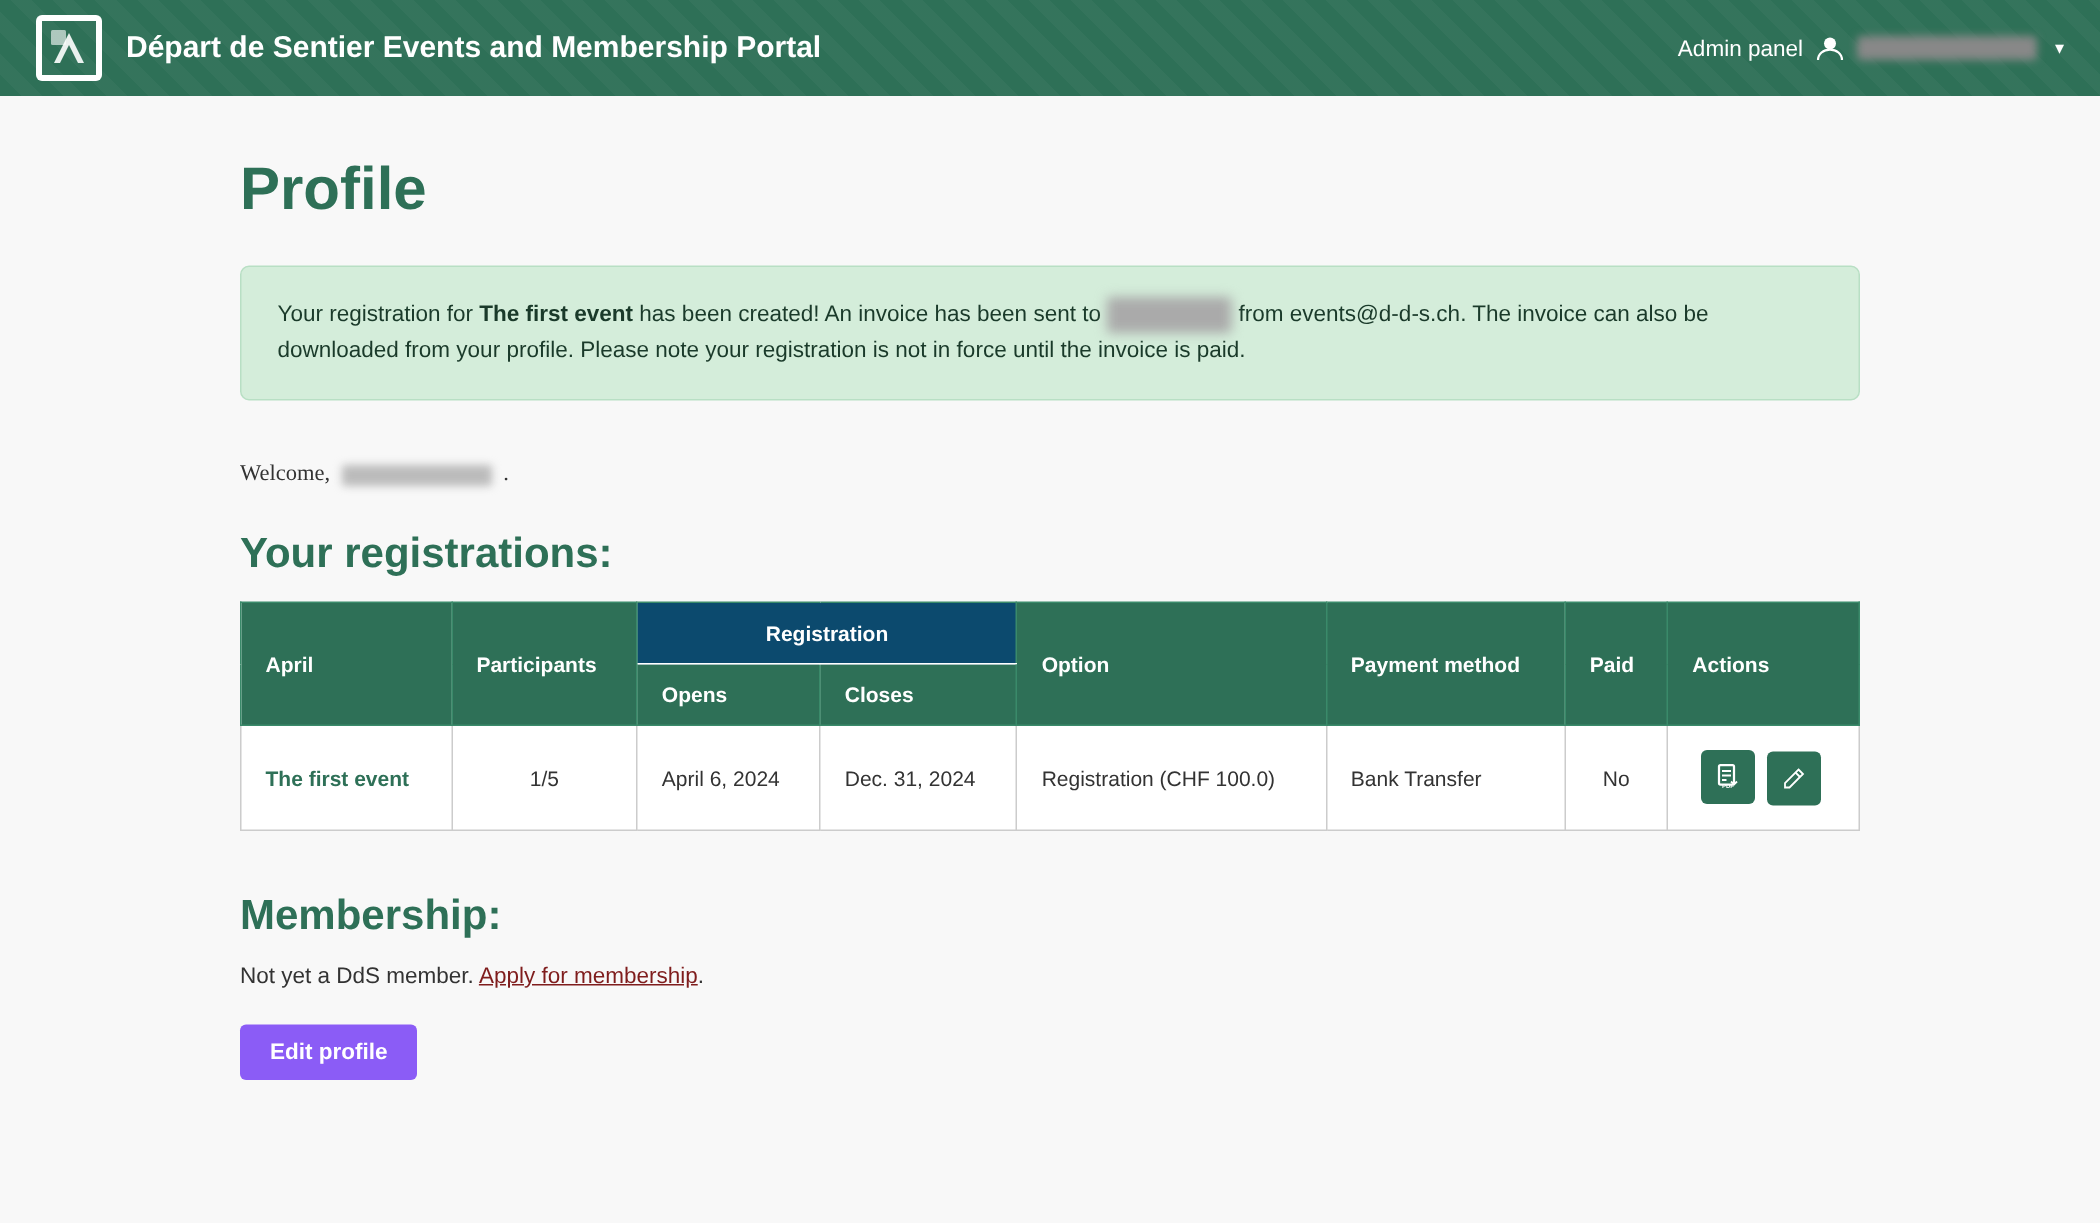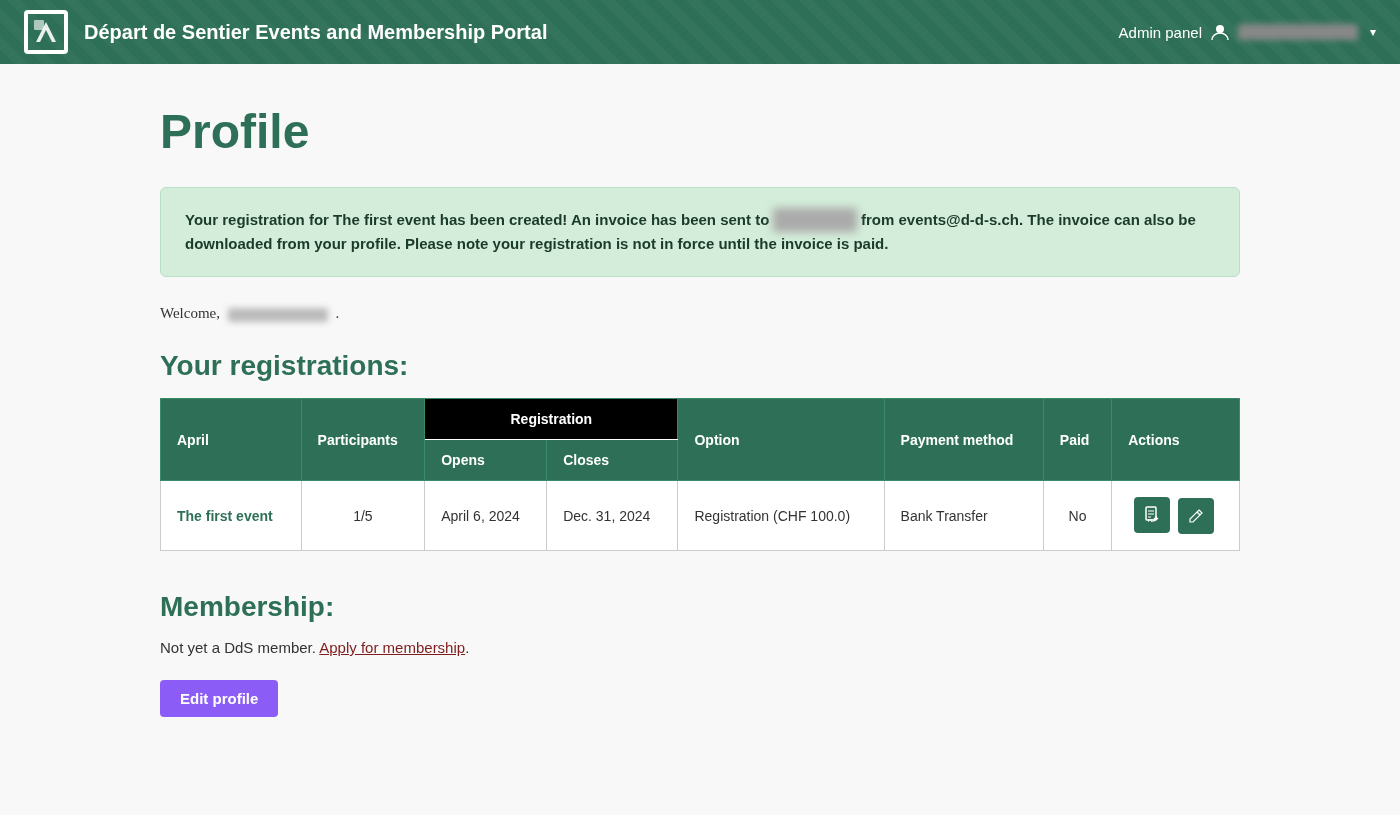--- a/index.html
+++ b/index.html
@@ -97,35 +97,35 @@
     }
 
     
     .main-content {
       max-width: 1200px;
       margin: 0 auto;
       padding: 40px 60px;
     }
 
     .page-title {
-      font-size: 48px;
+      font-size: 40px;
       font-weight: 700;
       color: #2e7057;
       margin-bottom: 28px;
     }
 
     
     .alert-box {
       background: #d4edda;
       border: 1px solid #b8dfc4;
       border-radius: 6px;
       padding: 20px 24px;
-      margin-bottom: 28px;
-      font-size: 15px;
-      font-weight: 700;
+      margin-bottom: 41px;
+      font-size: 15px;
+      font-weight: 400;
       color: #1a3a2a;
       line-height: 1.6;
     }
 
     
     .welcome-text {
       font-size: 15px;
       margin-bottom: 28px;
       color: #333;
       font-family: Liberation Serif, serif;
@@ -150,21 +150,21 @@
       color: #fff;
       font-weight: 700;
       padding: 12px 16px;
       text-align: left;
       font-size: 14px;
       border: 1px solid #3a8a6a;
     }
     .registrations-table th.center {
     }
     .registrations-table .col-group-header {
-      background: #000000;
+      background: #0c4a6e;
       color: #fff;
       text-align: center;
       font-weight: 700;
       font-size: 14px;
       border-bottom: 1px solid #fff;
     }
     .registrations-table td {
       padding: 16px;
       border: 1px solid #ccc;
       font-size: 14px;

